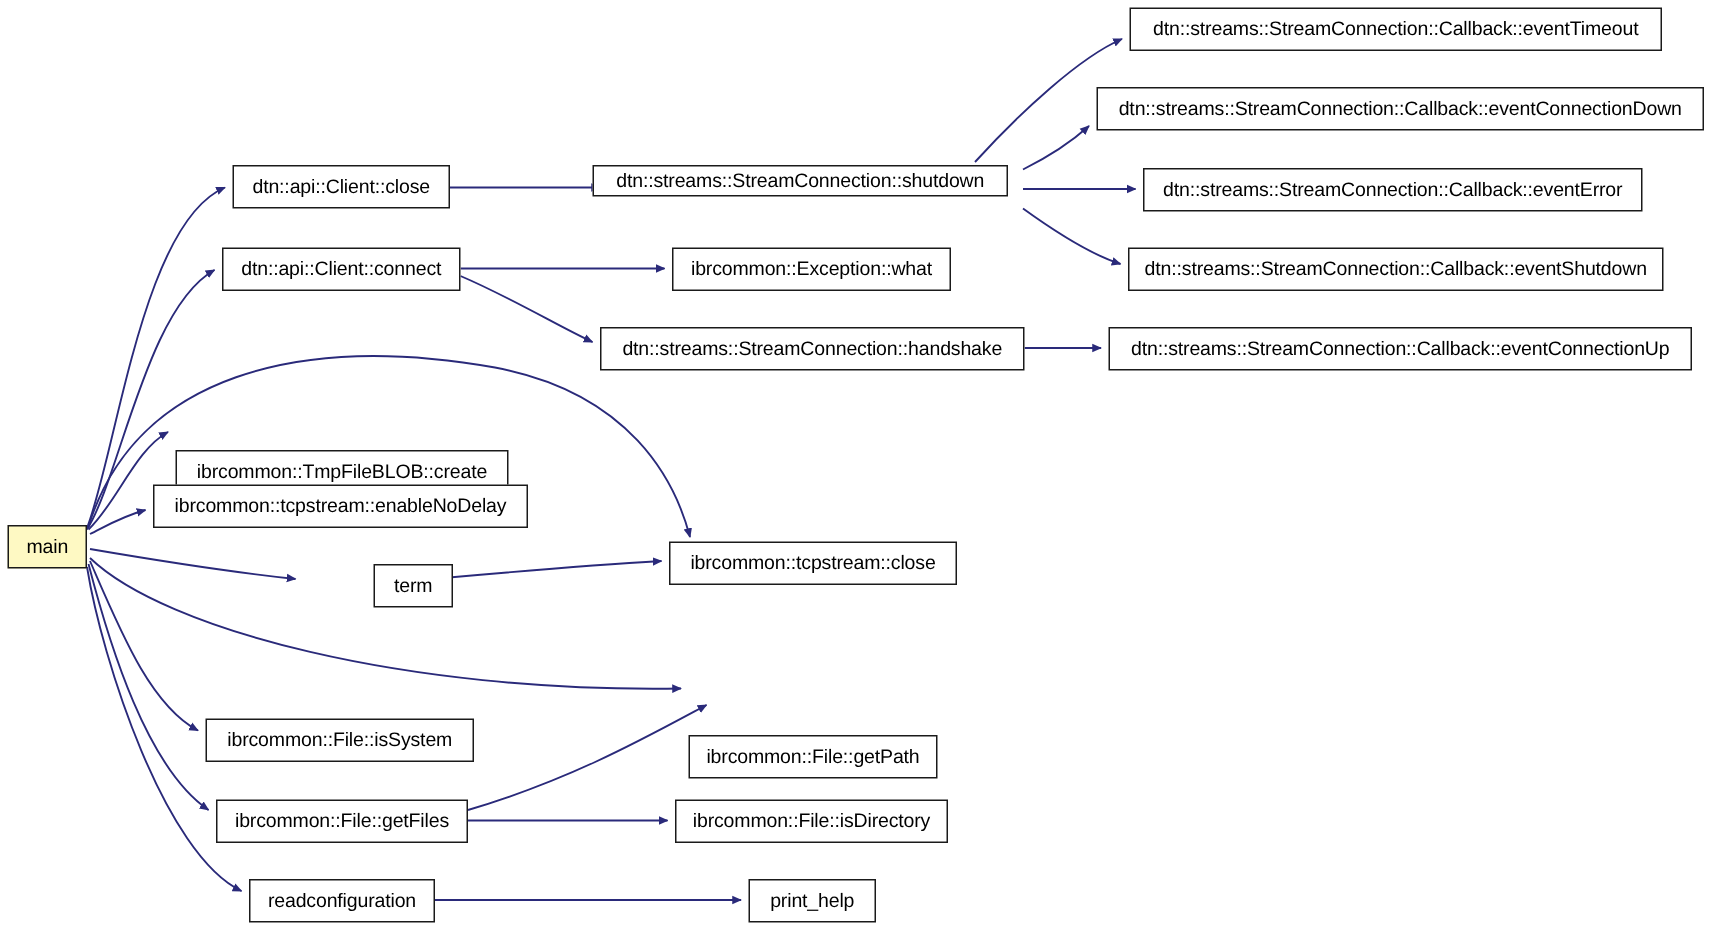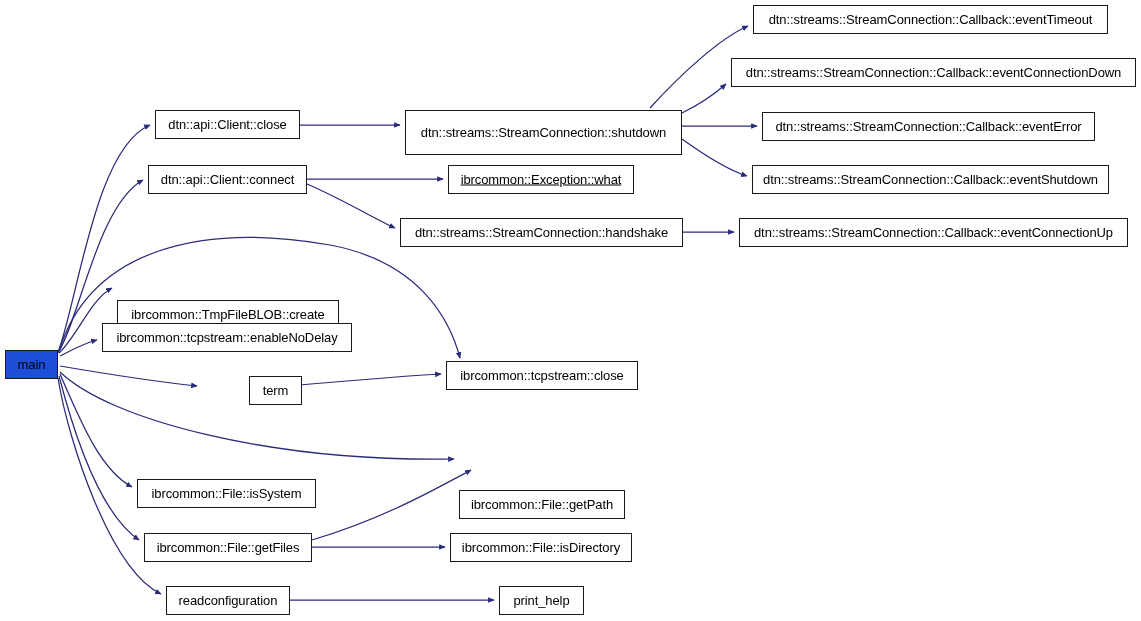--- a/index.html
+++ b/index.html
@@ -36,21 +36,21 @@
     line-height: 1;
     display: flex;
     align-items: center;
     justify-content: center;
     white-space: nowrap;
     letter-spacing: -0.1px;
     padding: 0 7px;
     z-index: 2;
   }
   .gnode.root {
-    background: #1d4ed8;
+    background: #fef9c3;
     border-color: #1a1a1a;
   }
   .gnode .nlabel {
     display: block;
     transform: translateY(-0.5px);
   }
 </style>
 </head>
 <body>
 
@@ -109,24 +109,24 @@
       </div>
       <div class="gnode" style="left: 137px; top: 479px; width: 179px; height: 29px;">
         <span class="nlabel">ibrcommon::File::isSystem</span>
       </div>
       <div class="gnode" style="left: 144px; top: 533px; width: 168px; height: 29px;">
         <span class="nlabel">ibrcommon::File::getFiles</span>
       </div>
       <div class="gnode" style="left: 166px; top: 586px; width: 124px; height: 29px;">
         <span class="nlabel">readconfiguration</span>
       </div>
-      <div class="gnode" style="left: 405px; top: 110px; width: 277px; height: 45px;">
+      <div class="gnode" style="left: 395px; top: 110px; width: 277px; height: 21px;">
         <span class="nlabel">dtn::streams::StreamConnection::shutdown</span>
       </div>
-      <div class="gnode" style="left: 448px; top: 165px; width: 186px; height: 29px; text-decoration: underline;">
+      <div class="gnode" style="left: 448px; top: 165px; width: 186px; height: 29px;">
         <span class="nlabel">ibrcommon::Exception::what</span>
       </div>
       <div class="gnode" style="left: 400px; top: 218px; width: 283px; height: 29px;">
         <span class="nlabel">dtn::streams::StreamConnection::handshake</span>
       </div>
       <div class="gnode" style="left: 446px; top: 361px; width: 192px; height: 29px;">
         <span class="nlabel">ibrcommon::tcpstream::close</span>
       </div>
       <div class="gnode" style="left: 459px; top: 442px; width: 166px; height: 29px; margin-top: 48px;">
         <span class="nlabel">ibrcommon::File::getPath</span>

